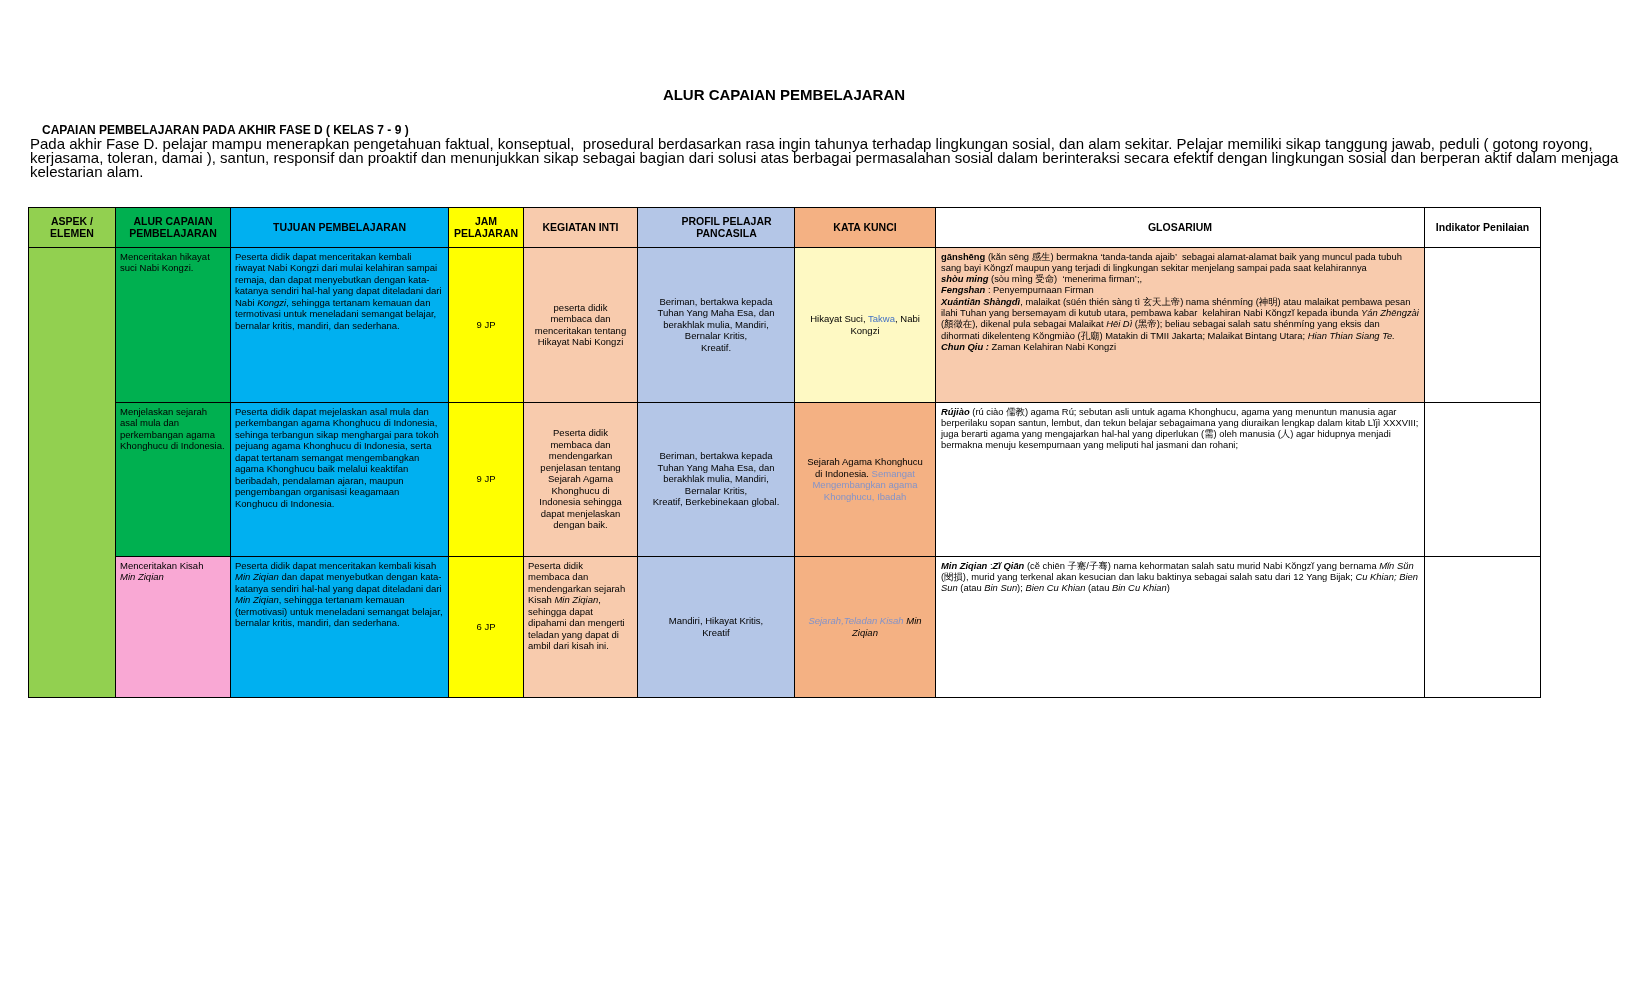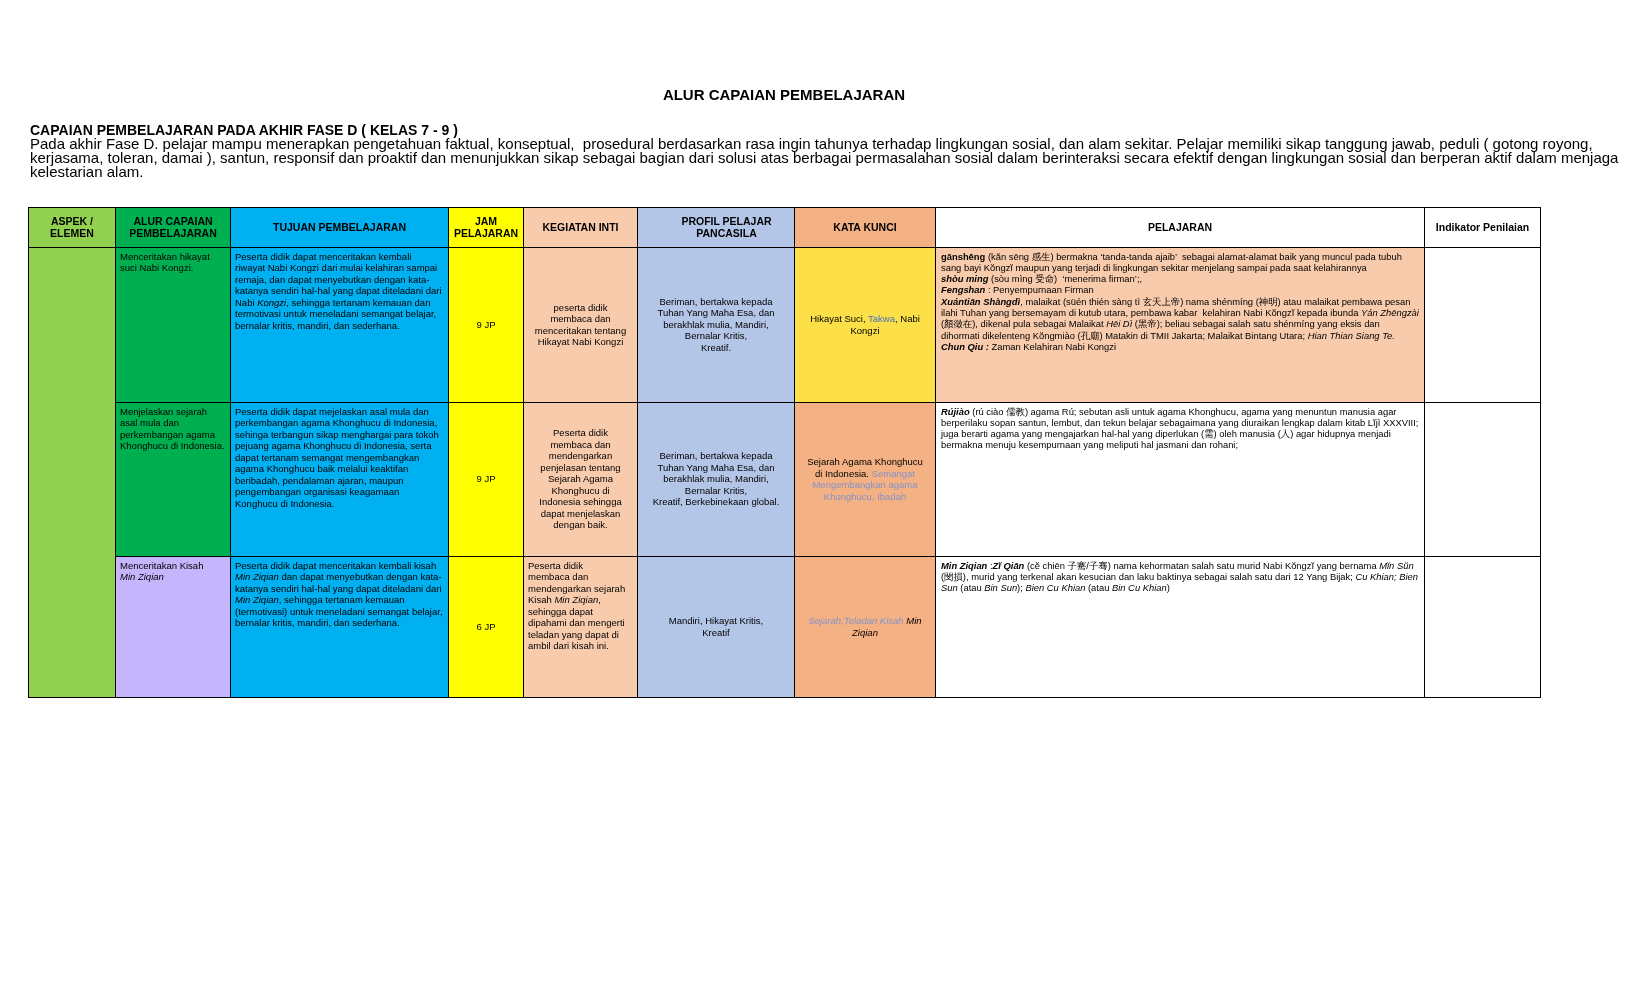--- a/index.html
+++ b/index.html
@@ -11,21 +11,21 @@
   .title-block {
     margin: 84px 0 0 28px;
     width: 1512px;
     text-align: center;
     font-weight: bold;
     font-size: 15px;
     line-height: 22.5px;
   }
 
   .intro { margin: 16px 30px 0 30px; width: 1595px; }
-  .intro-heading { font-weight: bold; font-size: 14px; line-height: 14px; }
+  .intro-heading { font-weight: bold; font-size: 12px; line-height: 14px; margin-left: 12px; }
   .intro-paragraph { font-size: 15px; line-height: 14px; white-space: pre-wrap; }
 
   table.curriculum {
     margin: 28px 0 0 28px;
     border-collapse: collapse;
     table-layout: fixed;
     width: 1512px;
   }
   table.curriculum th, table.curriculum td {
     border: 1px solid #000;
@@ -83,40 +83,40 @@
     </colgroup>
     <thead>
       <tr class="hrow">
         <th class="hdr" style="background-color: rgb(146, 208, 80);">ASPEK / ELEMEN</th>
         <th class="hdr" style="background-color: rgb(0, 176, 80);">ALUR CAPAIAN PEMBELAJARAN</th>
         <th class="hdr" style="background-color: rgb(0, 176, 240);">TUJUAN PEMBELAJARAN</th>
         <th class="hdr" style="background-color: rgb(255, 255, 0);">JAM PELAJARAN</th>
         <th class="hdr" style="background-color: rgb(248, 203, 173); text-align: center;">KEGIATAN INTI</th>
         <th class="hdr" style="background-color: rgb(180, 198, 231); padding-left: 24px;">PROFIL PELAJAR PANCASILA</th>
         <th class="hdr" style="background-color: rgb(244, 177, 131);">KATA KUNCI</th>
-        <th class="hdr" style="background-color: rgb(255, 255, 255);">PELAJARAN</th>
+        <th class="hdr" style="background-color: rgb(255, 255, 255);">GLOSARIUM</th>
         <th class="hdr" style="background-color: rgb(255, 255, 255);">Indikator Penilaian</th>
       </tr>
     </thead>
     <tbody>
       <tr class="r1">
         <td class="cell" rowspan="3" style="background-color: rgb(146, 208, 80);"></td>
         <td class="cell" style="background-color: rgb(0, 176, 80);">Menceritakan hikayat suci Nabi Kongzi.</td>
         <td class="cell" style="background-color: rgb(0, 176, 240);"><span>Peserta didik dapat menceritakan kembali riwayat Nabi Kongzi dari mulai kelahiran sampai remaja, dan dapat menyebutkan dengan kata-katanya sendiri hal-hal yang dapat diteladani dari Nabi </span><span style="font-style: italic;">Kongzi</span><span>, sehingga tertanam kemauan dan termotivasi untuk meneladani semangat belajar, bernalar kritis, mandiri, dan sederhana.</span></td>
         <td class="cell mid ctr" style="background-color: rgb(255, 255, 0);">9 JP</td>
         <td class="cell mid ctr" style="background-color: rgb(248, 203, 173);">peserta didik
 membaca dan
 menceritakan tentang
 Hikayat Nabi Kongzi</td>
         <td class="cell mid ctr" style="background-color: rgb(180, 198, 231);">Beriman, bertakwa kepada
 Tuhan Yang Maha Esa, dan
 berakhlak mulia, Mandiri,
 Bernalar Kritis,
 Kreatif.</td>
-        <td class="cell mid ctr" style="background-color: #fde047;"><span>Hikayat Suci, </span><span style="color: rgb(68, 114, 196);">Takwa</span><span>, Nabi
+        <td class="cell mid ctr" style="background-color: #fef9c3;"><span>Hikayat Suci, </span><span style="color: rgb(68, 114, 196);">Takwa</span><span>, Nabi
 Kongzi</span></td>
         <td class="cell glos" style="background-color: rgb(248, 203, 173);"><span style="font-weight: bold;">gānshēng</span><span> (kăn sēng 感生) bermakna ‘tanda-tanda ajaib’  sebagai alamat-alamat baik yang muncul pada tubuh sang bayi Kŏngzĭ maupun yang terjadi di lingkungan sekitar menjelang sampai pada saat kelahirannya
 </span><span style="font-weight: bold; font-style: italic;">shòu ming</span><span> (sòu mìng 受命)  ‘menerima firman’;,
 </span><span style="font-weight: bold; font-style: italic;">Fengshan</span><span> : Penyempurnaan Firman
 </span><span style="font-weight: bold; font-style: italic;">Xuántiān Shàngdì</span><span>, malaikat (süén thién sàng tì 玄天上帝) nama shénmíng (神明) atau malaikat pembawa pesan ilahi Tuhan yang bersemayam di kutub utara, pembawa kabar  kelahiran Nabi Kŏngzĭ kepada ibunda </span><span style="font-style: italic;">Yán Zhēngzài</span><span> (顏徵在), dikenal pula sebagai Malaikat </span><span style="font-style: italic;">Hēi Dì</span><span> (黑帝); beliau sebagai salah satu shénmíng yang eksis dan dihormati dikelenteng Kŏngmiào (孔廟) Matakin di TMII Jakarta; Malaikat Bintang Utara; </span><span style="font-style: italic;">Hian Thian Siang Te.</span><span>                              </span><span style="font-weight: bold; font-style: italic;">Chun Qiu :</span><span> Zaman Kelahiran Nabi Kongzi</span></td>
         <td class="cell"></td>
       </tr>
       <tr class="r2">
         <td class="cell" style="background-color: rgb(0, 176, 80);">Menjelaskan sejarah asal mula dan perkembangan agama Khonghucu di Indonesia.</td>
         <td class="cell" style="background-color: rgb(0, 176, 240);"><span>Peserta didik dapat mejelaskan asal mula dan perkembangan agama Khonghucu di Indonesia, sehinga terbangun sikap menghargai para tokoh pejuang agama Khonghucu di Indonesia, serta dapat tertanam semangat mengembangkan agama Khonghucu baik melalui keaktifan beribadah, pendalaman ajaran, maupun pengembangan organisasi keagamaan Konghucu di Indonesia.</span></td>
@@ -136,21 +136,21 @@
 Bernalar Kritis,
 Kreatif, Berkebinekaan global.</td>
         <td class="cell mid ctr" style="background-color: rgb(244, 177, 131);"><span>Sejarah Agama Khonghucu
 di Indonesia. </span><span style="color: rgb(131, 147, 201);">Semangat
 Mengembangkan agama
 Khonghucu, Ibadah</span></td>
         <td class="cell glos"><span style="font-weight: bold; font-style: italic;">Rújiào</span><span> (rú ciào 儒教) agama Rú; sebutan asli untuk agama Khonghucu, agama yang menuntun manusia agar berperilaku sopan santun, lembut, dan tekun belajar sebagaimana yang diuraikan lengkap dalam kitab Lĭjì XXXVIII; juga berarti agama yang mengajarkan hal-hal yang diperlukan (需) oleh manusia (人) agar hidupnya menjadi bermakna menuju kesempurnaan yang meliputi hal jasmani dan rohani;</span></td>
         <td class="cell"></td>
       </tr>
       <tr class="r3">
-        <td class="cell" style="background-color: #c4b5fd;"><span>Menceritakan Kisah
+        <td class="cell" style="background-color: #f9a8d4;"><span>Menceritakan Kisah
 </span><span style="font-style: italic;">Min Ziqian</span></td>
         <td class="cell" style="background-color: rgb(0, 176, 240);"><span>Peserta didik dapat menceritakan kembali kisah </span><span style="font-style: italic;">Min Ziqian</span><span> dan dapat menyebutkan dengan kata-katanya sendiri hal-hal yang dapat diteladani dari </span><span style="font-style: italic;">Min Ziqian</span><span>, sehingga tertanam kemauan (termotivasi) untuk meneladani semangat belajar, bernalar kritis, mandiri, dan sederhana.</span></td>
         <td class="cell mid ctr" style="background-color: rgb(255, 255, 0);">6 JP</td>
         <td class="cell" style="background-color: rgb(248, 203, 173);"><span>Peserta didik
 membaca dan
 mendengarkan sejarah
 Kisah </span><span style="font-style: italic;">Min Ziqian</span><span>,
 sehingga dapat
 dipahami dan mengerti
 teladan yang dapat di

